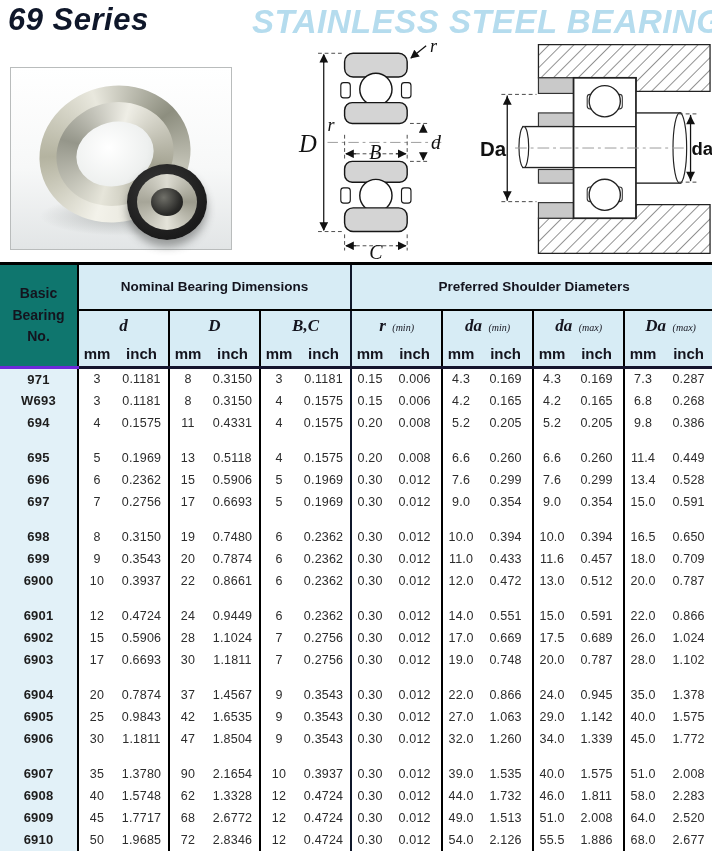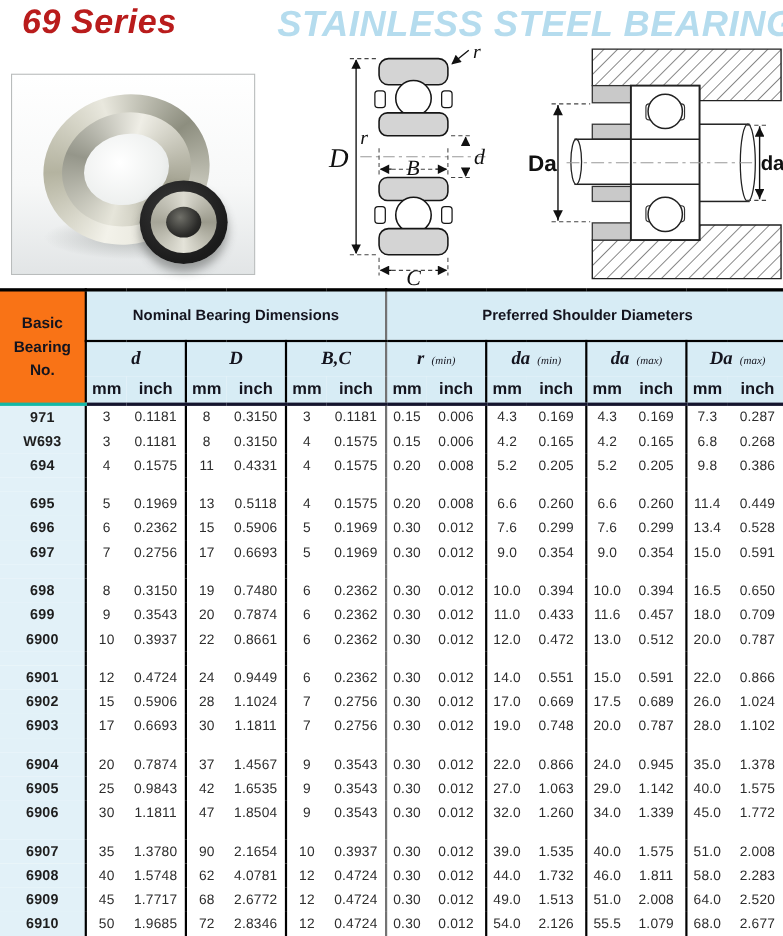--- a/index.html
+++ b/index.html
@@ -1,20 +1,20 @@
 <!DOCTYPE html>
 <html><head>
 <meta charset="utf-8">
 <style>
   * { margin:0; padding:0; box-sizing:border-box; }
   body { font-family:"Liberation Sans", sans-serif; background:#ffffff; }
   .page { position:relative; width:712px; height:851px; background:#ffffff; overflow:hidden; }
 
   
-  .series-title { position:absolute; left:20px; top:2px; font-size:31px; font-weight:bold; font-style:italic; color:#b91c1c; letter-spacing:0.5px; }
+  .series-title { position:absolute; left:8px; top:2px; font-size:31px; font-weight:bold; font-style:italic; color:#0f172a; letter-spacing:0.5px; }
   .product-title { position:absolute; left:252px; top:3px; font-size:33px; font-weight:bold; font-style:italic; color:#b5dcee; letter-spacing:0.5px; white-space:nowrap; }
 
   
   .photo-frame { position:absolute; left:10px; top:67px; width:222px; height:183px;
     border:1px solid #b9bcbc; background:linear-gradient(180deg,#ffffff 0%,#f7f8f8 55%,#e2e5e6 100%); }
   .photo-shadow { position:absolute; left:28px; top:128px; width:170px; height:40px; border-radius:50%;
     background:radial-gradient(ellipse at center, rgba(110,115,112,.40), rgba(110,115,112,0) 70%); }
   .big-bearing { position:absolute; left:28px; top:16px; width:152px; height:140px; border-radius:50%;
     transform:rotate(-14deg) scaleY(.97);
     background:conic-gradient(from 210deg,#f3f2ea,#b4b3a0,#e9e8de,#8d8e7f,#dddcd1,#f3f2ea); }
@@ -33,30 +33,30 @@
   
   .xsec-svg { position:absolute; left:278px; top:40px; }
   .mount-svg { position:absolute; left:478px; top:40px; }
   .dimserif { font-family:"Liberation Serif", serif; font-style:italic; fill:#111; }
   .dimsans  { font-family:"Liberation Sans", sans-serif; font-weight:bold; fill:#111; }
 
   
   table.spec { position:absolute; left:0; top:262px; width:712px; border-collapse:collapse; table-layout:fixed;
     border-top:3px solid #000; font-family:"Liberation Sans", sans-serif; }
   .spec thead th { background:#d7ecf5; font-weight:bold; color:#14141e; vertical-align:middle; }
-  .spec th.c1h { background:#f97316; border-right:2px solid #000; border-bottom:3px solid #14b8a6;
+  .spec th.c1h { background:#0f766e; border-right:2px solid #000; border-bottom:3px solid #6d28d9;
     font-size:14px; line-height:1.55; }
   .spec th.grp { font-size:13.5px; height:46px; border-bottom:2px solid #000; }
   .spec th.sym { height:32px; font-weight:normal; }
   .spec th.sym em { font-family:"Liberation Serif", serif; font-style:italic; font-size:17px; font-weight:bold; }
   .spec th.sym .qual { font-family:"Liberation Serif", serif; font-style:italic; font-size:10px; margin-left:4px; }
   .spec th.unit { height:26px; font-size:15px; font-weight:bold; border-bottom:3px solid #15152e; }
   .spec td { font-size:12.5px; color:#2c2c2c; text-align:center; height:22px; letter-spacing:.2px; }
   .spec td.c1 { background:#e2f1f8; font-weight:bold; font-size:13px; color:#1d1d1d; border-right:2px solid #000; }
-  .spec .p0, .spec .p3 { border-left:2px solid #737373; }
+  .spec .p0, .spec .p3 { border-left:2px solid #0f172a; }
   .spec .p1, .spec .p2, .spec .p4, .spec .p5, .spec .p6 { border-left:2px solid #000; }
   .spec tr.spacer td { height:13px; }
 </style>
 </head>
 <body>
 
 <div class="page">
 
   <div class="series-title">69 Series</div>
   <div class="product-title">STAINLESS STEEL BEARINGS</div>
@@ -552,21 +552,21 @@
           <td class="v mm p5">40.0</td>
           <td class="v inch">1.575</td>
           <td class="v mm p6">51.0</td>
           <td class="v inch">2.008</td>
         </tr>
         <tr>
           <td class="c1">6908</td>
           <td class="v mm p0">40</td>
           <td class="v inch">1.5748</td>
           <td class="v mm p1">62</td>
-          <td class="v inch">4.0781</td>
+          <td class="v inch">1.3328</td>
           <td class="v mm p2">12</td>
           <td class="v inch">0.4724</td>
           <td class="v mm p3">0.30</td>
           <td class="v inch">0.012</td>
           <td class="v mm p4">44.0</td>
           <td class="v inch">1.732</td>
           <td class="v mm p5">46.0</td>
           <td class="v inch">1.811</td>
           <td class="v mm p6">58.0</td>
           <td class="v inch">2.283</td>
@@ -594,20 +594,20 @@
           <td class="v inch">1.9685</td>
           <td class="v mm p1">72</td>
           <td class="v inch">2.8346</td>
           <td class="v mm p2">12</td>
           <td class="v inch">0.4724</td>
           <td class="v mm p3">0.30</td>
           <td class="v inch">0.012</td>
           <td class="v mm p4">54.0</td>
           <td class="v inch">2.126</td>
           <td class="v mm p5">55.5</td>
-          <td class="v inch">1.079</td>
+          <td class="v inch">1.886</td>
           <td class="v mm p6">68.0</td>
           <td class="v inch">2.677</td>
         </tr>
       </tbody>
   </table>
 
 </div>
 
 </body></html>

